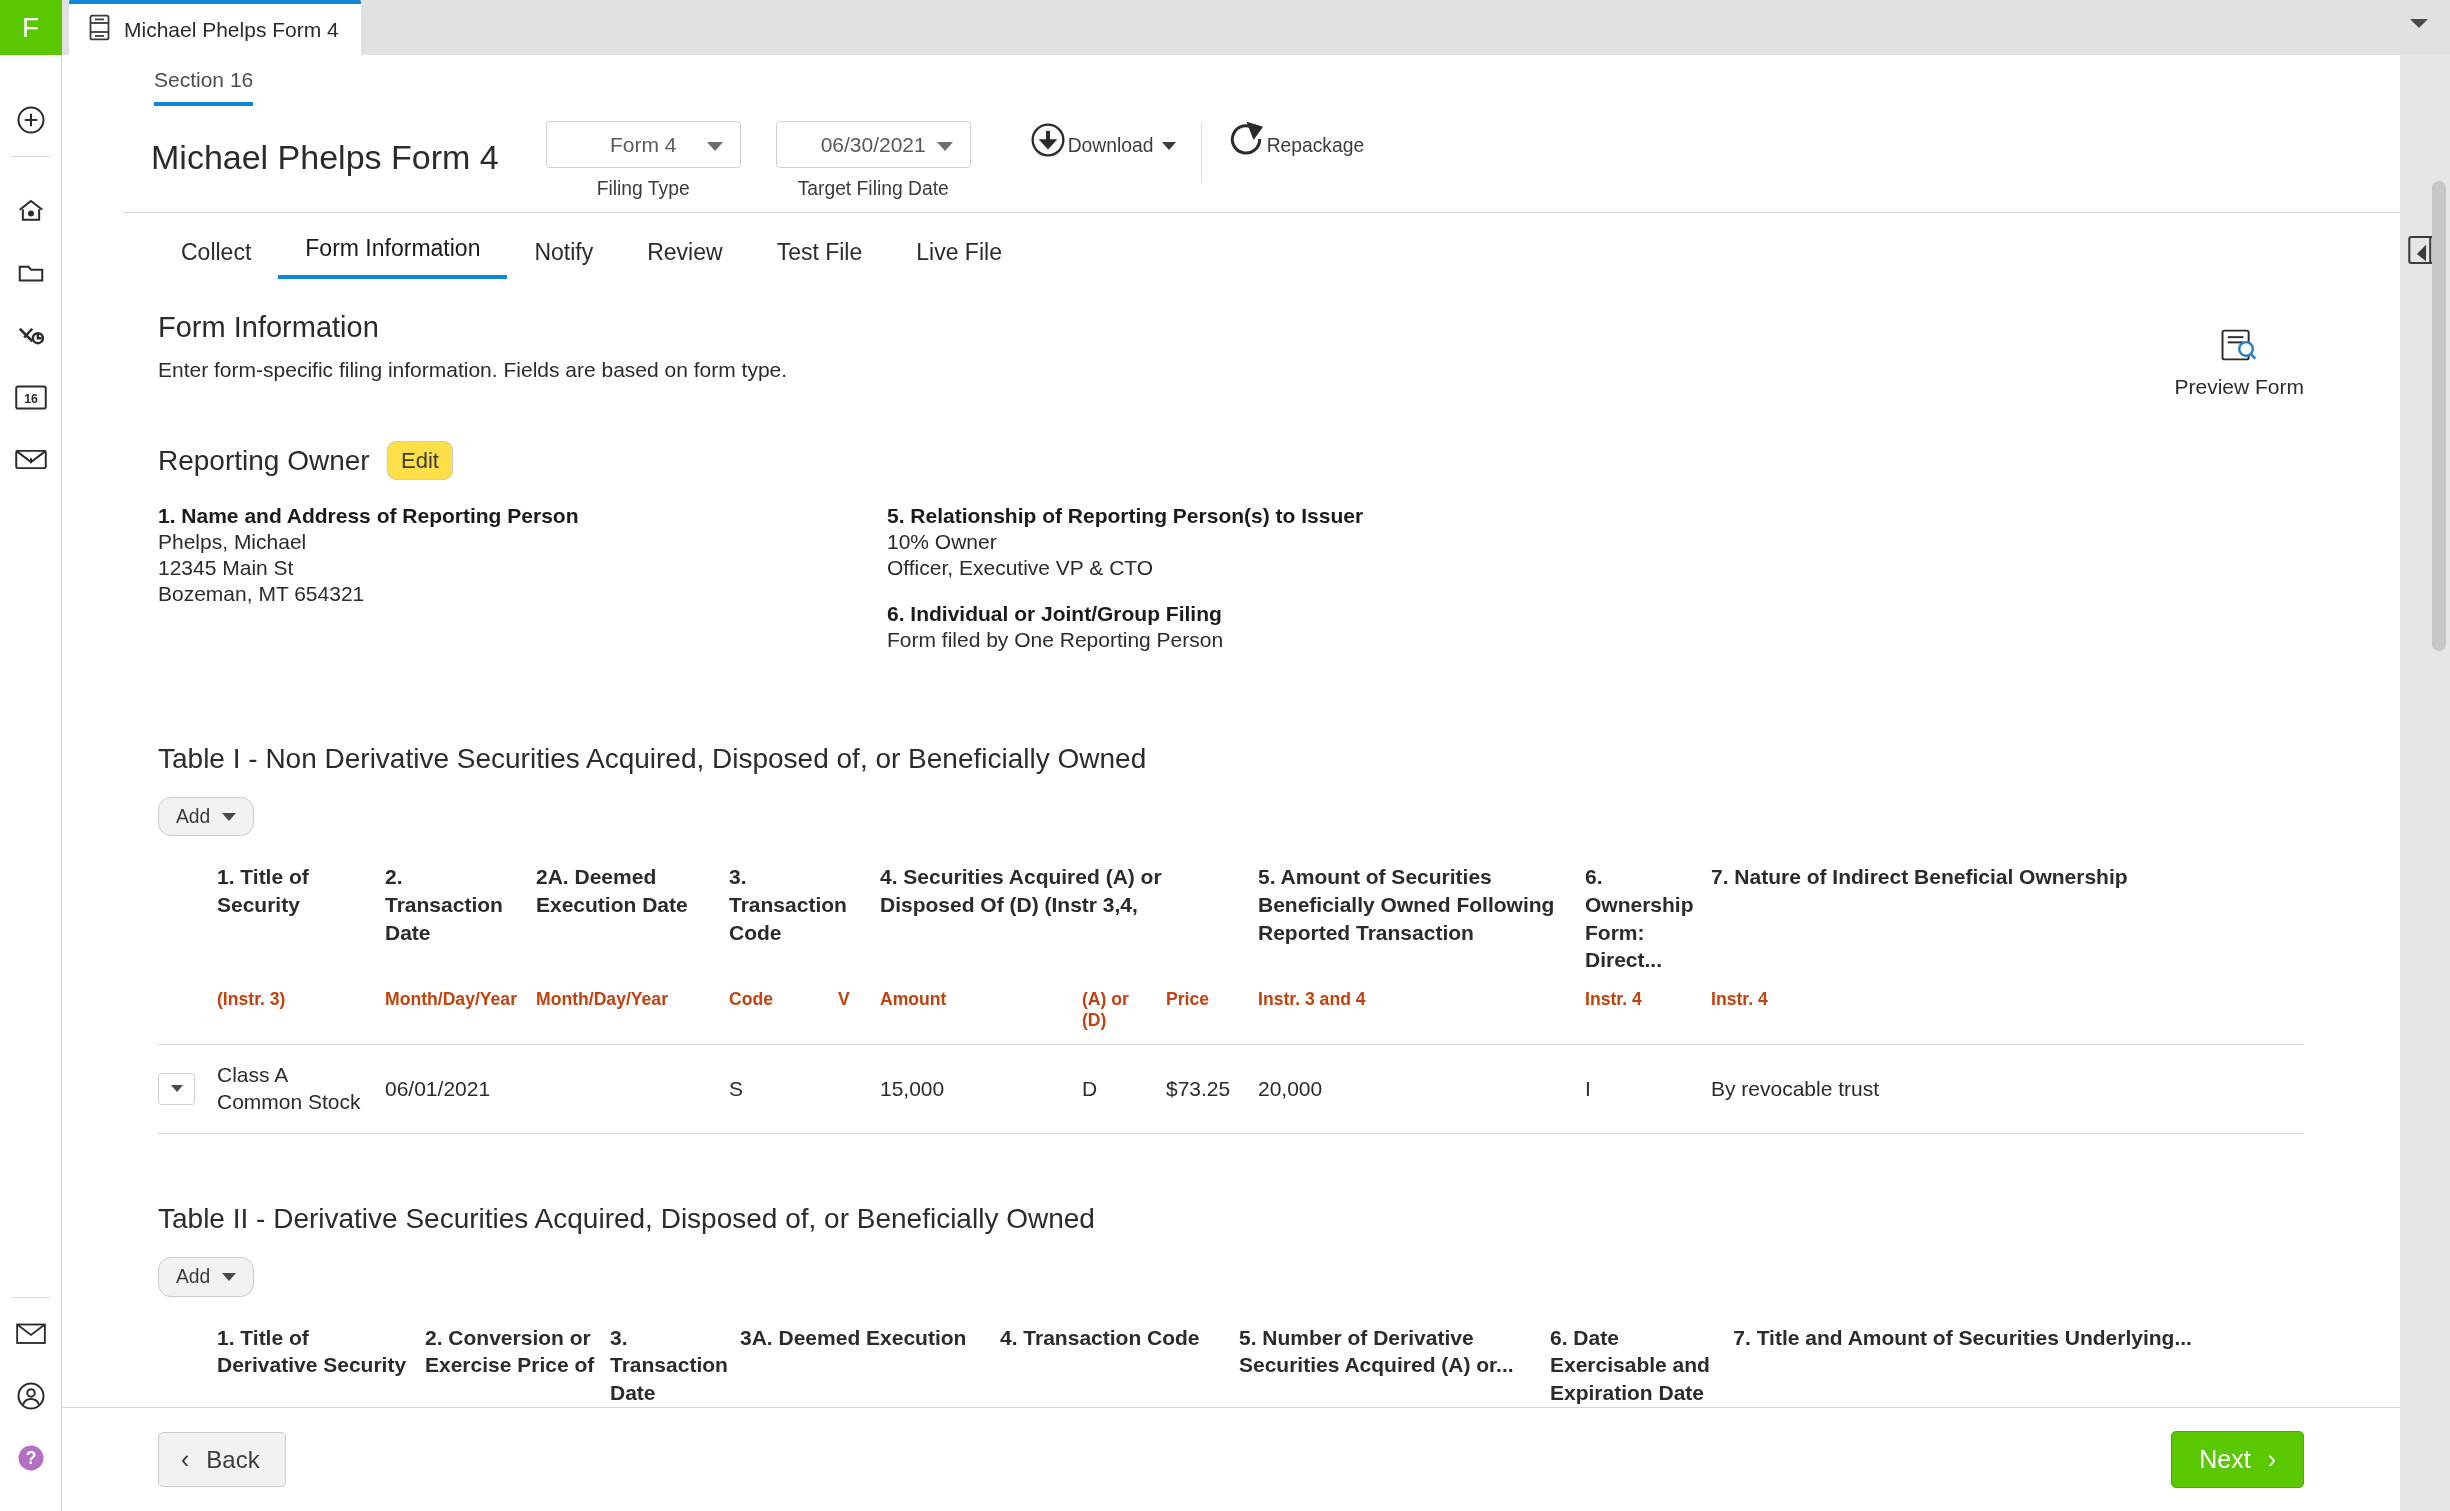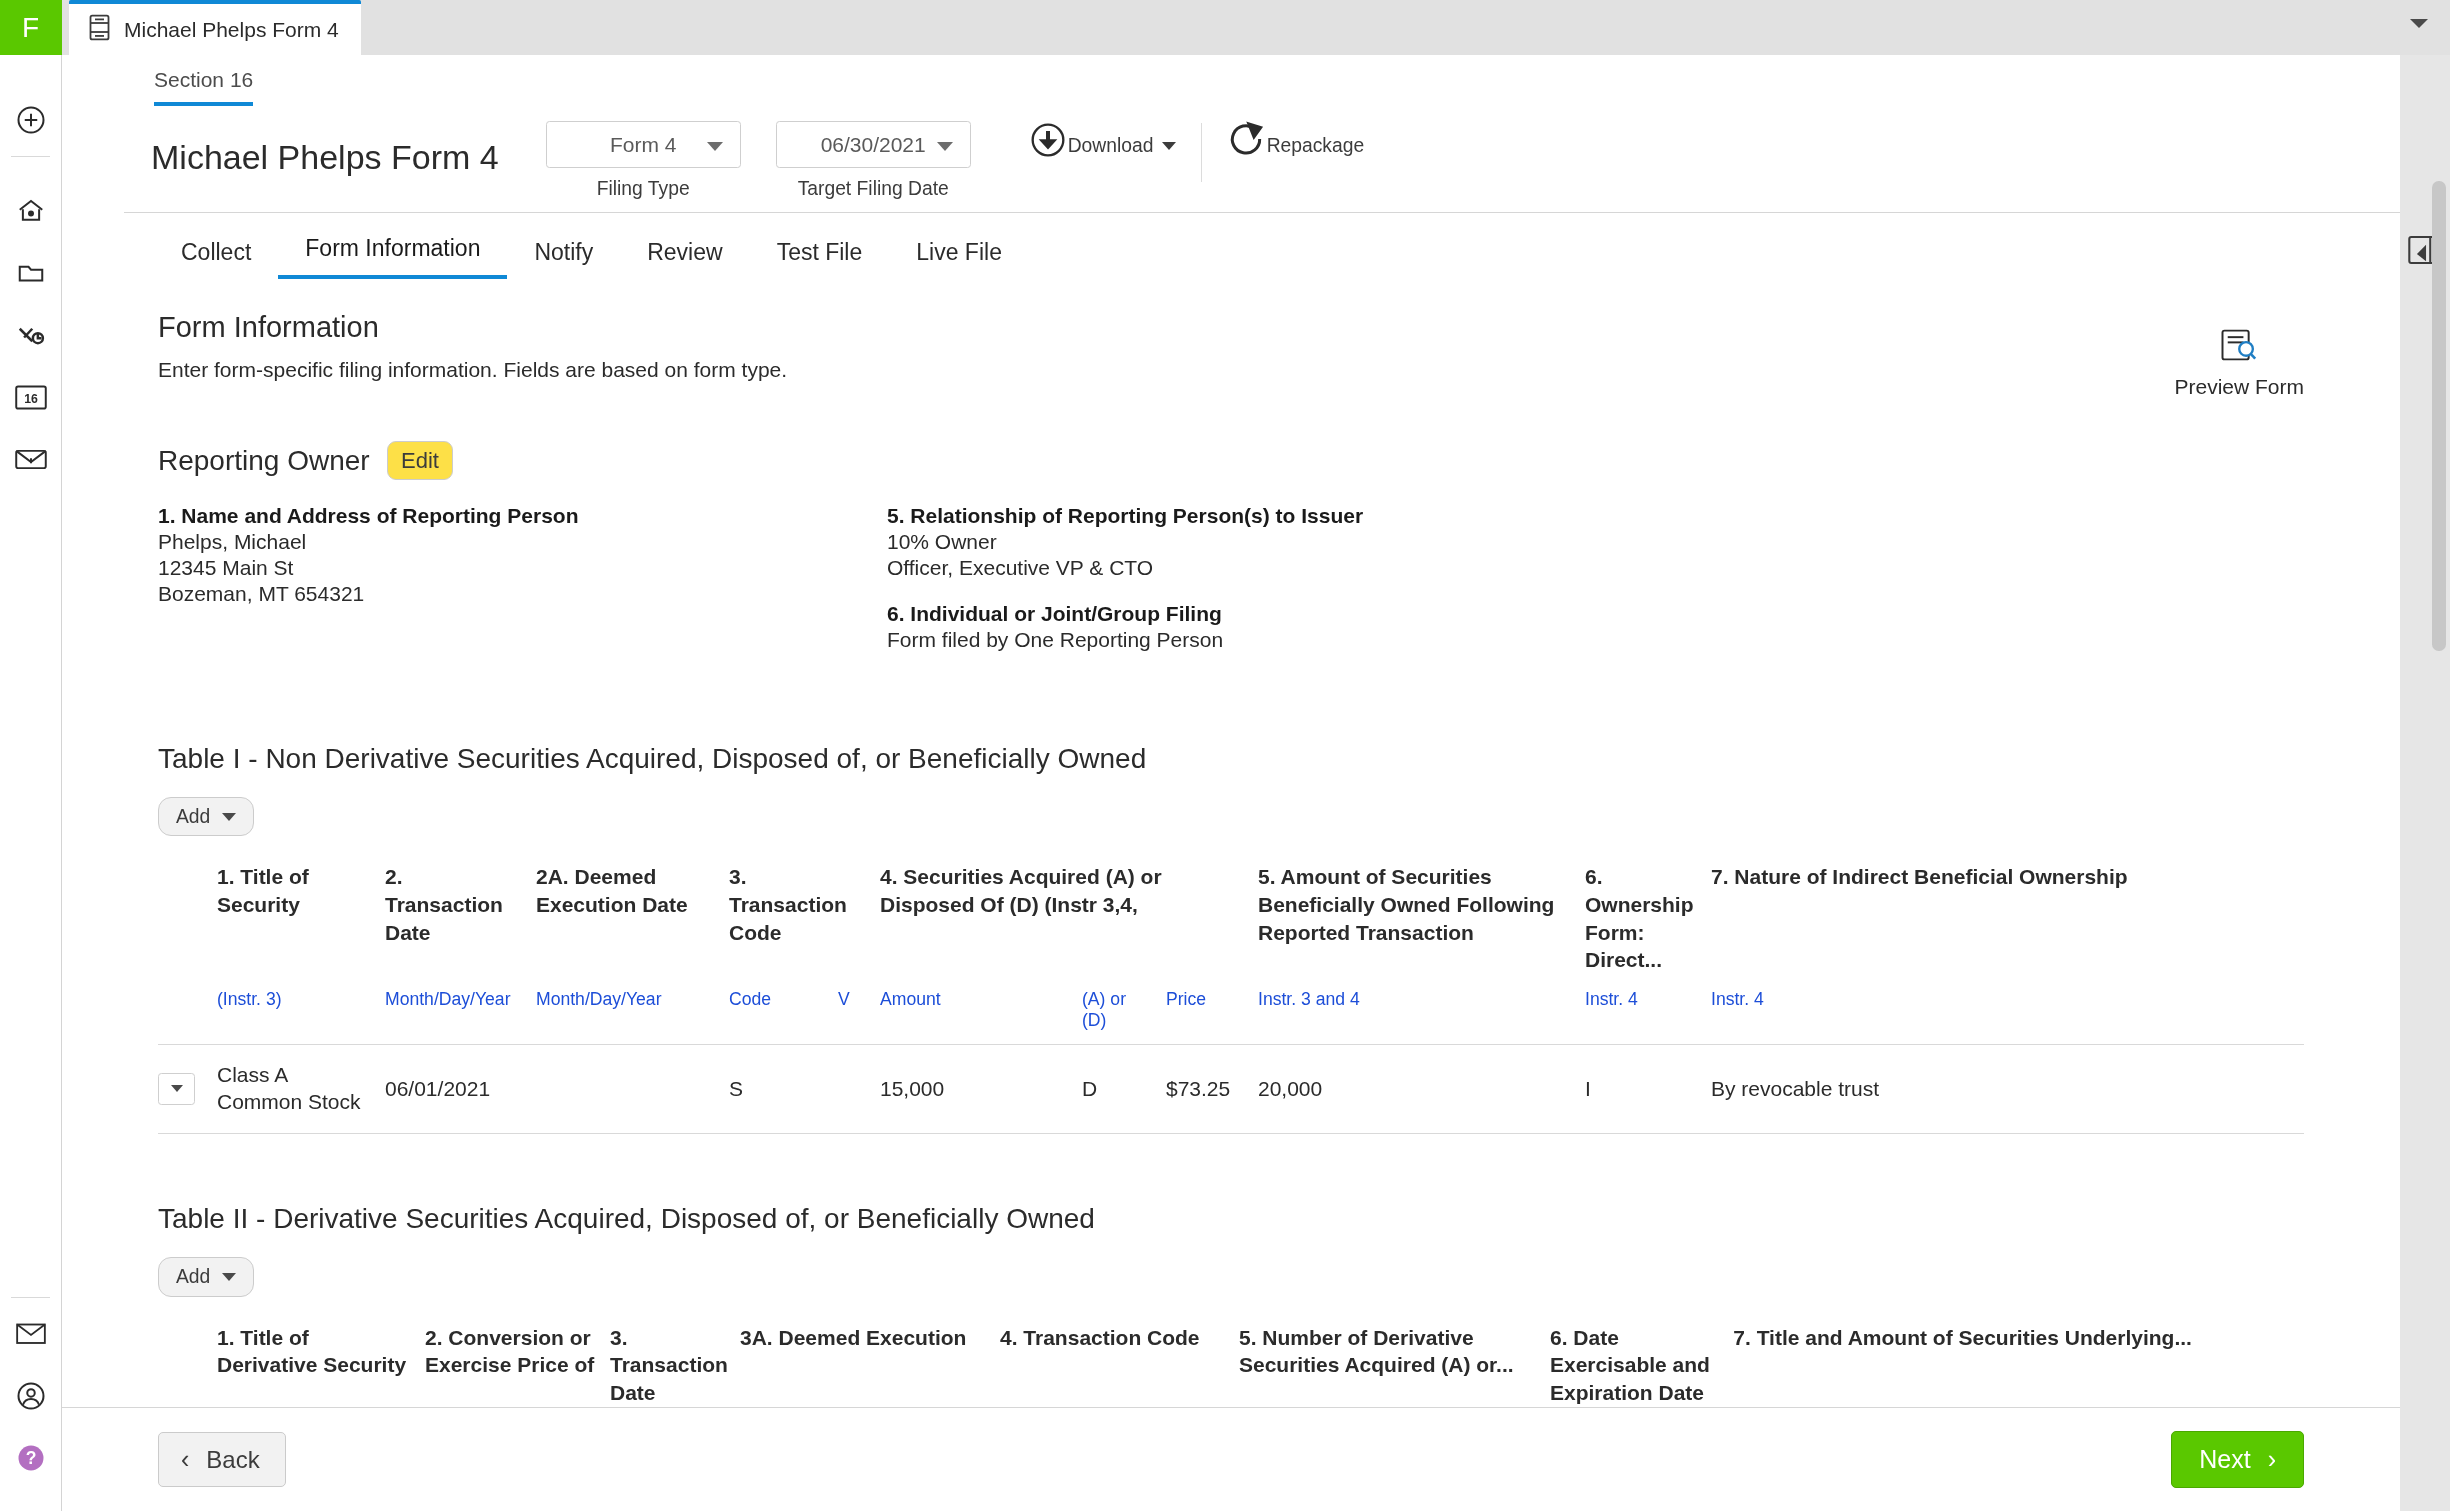--- a/index.html
+++ b/index.html
@@ -165,21 +165,21 @@
     border-right: 7.6px solid transparent; border-top: 8.4px solid #4a4a4a;
   }
 
   .tbl { width: 100%; border-collapse: collapse; margin-top: 27px; }
   .tbl th {
     text-align: left; vertical-align: top; font-size: 21px;
     font-weight: bold; color: #2b2b2b; padding: 0 11.8px 0 0; line-height: 1.32;
   }
   .tbl td.sub-h {
     text-align: left; vertical-align: top; font-size: 17.6px;
-    font-weight: normal; color: #1d4ed8; padding: 15px 11.8px 13.4px 0;
+    font-weight: bold; color: #c2410c; padding: 15px 11.8px 13.4px 0;
   }
   .tbl tr.subhead-row td { border-bottom: 1.7px solid #d9d9d9; }
   .tbl td.cell {
     font-size: 21px; color: #2b2b2b; padding: 17px 11.8px 18.5px 0;
     vertical-align: middle; line-height: 1.25;
   }
   .tbl tr.data-row td { border-bottom: 1.7px solid #d9d9d9; }
   .rowcaret {
     width: 37px; height: 32px; border: 0.8px solid #cfcfcf; border-radius: 3.4px;
     background: #fff; display: flex; align-items: center; justify-content: center;

